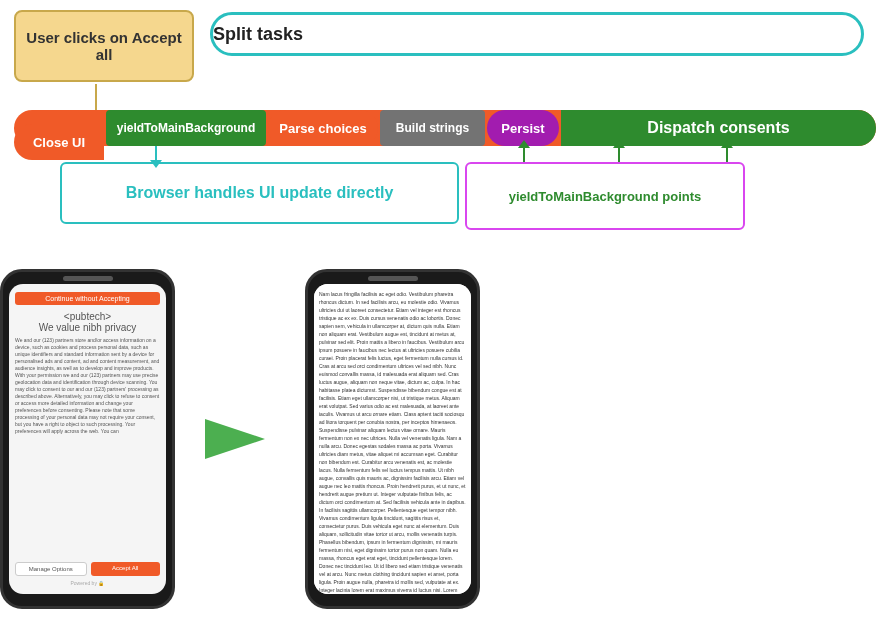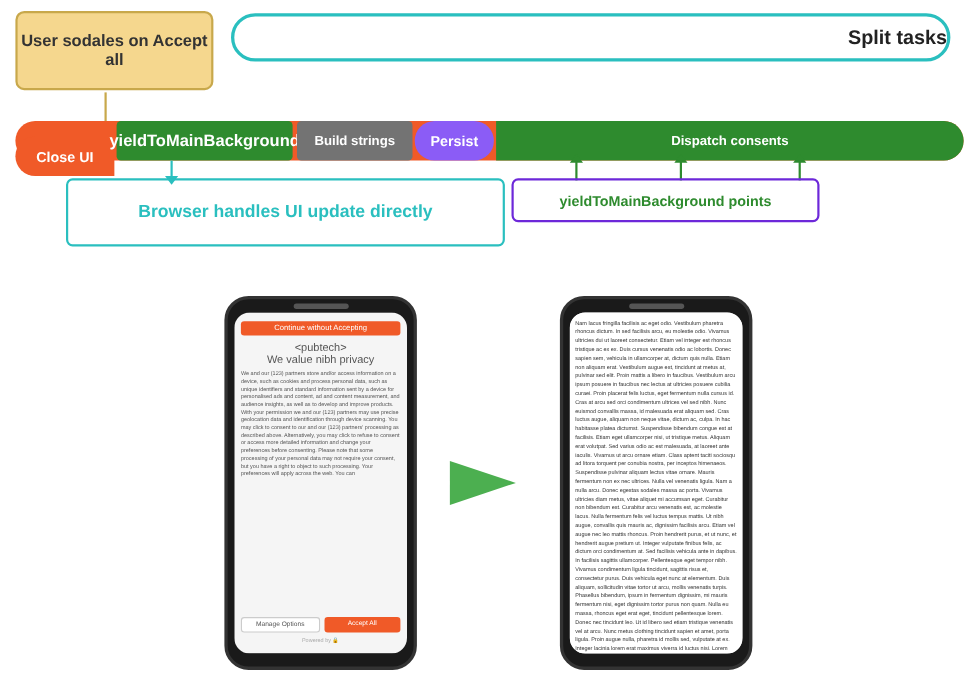--- a/index.html
+++ b/index.html
@@ -59,21 +59,21 @@
     
     .split-tasks-pill {
       position: absolute;
       top: 12px; left: 210px;
       width: 654px;
       height: 44px;
       border: 3px solid #2abfbf;
       border-radius: 22px;
       display: flex;
       align-items: center;
-      justify-content: flex-end;
+      justify-content: flex-start;
       font-size: 18px;
       font-weight: bold;
       color: #222;
       z-index: 10;
     }
 
     
     .pipeline-bar {
       position: absolute;
       top: 110px; left: 14px;
@@ -103,45 +103,45 @@
       border-radius: 18px 0 0 18px;
       color: #fff;
       font-size: 13px;
       margin-top: 28px;
     }
     .pipe-yield1 {
       width: 160px;
       background: #2e8b2e;
       border-radius: 4px;
       margin: 15px 2px;
-      font-size: 15px;
+      font-size: 12px;
       text-align: right;
     }
     .pipe-parse {
       width: 110px;
       background: #f05a28;
       font-size: 13px;
     }
     .pipe-build {
       width: 105px;
       background: #737373;
       border-radius: 4px;
       margin: 0 2px;
       font-size: 12px;
     }
     .pipe-persist {
       width: 72px;
-      background: #8b5cf6;
+      background: #a21caf;
       font-size: 13px;
     }
     .pipe-dispatch {
       flex: 1;
       background: #2e8b2e;
       border-radius: 0 18px 18px 0;
-      font-size: 12px;
+      font-size: 16px;
       margin-left: 2px;
     }
 
     
     .browser-handles-box {
       position: absolute;
       top: 162px; left: 60px;
       width: 399px;
       height: 62px;
       border: 2px solid #2abfbf;
@@ -172,22 +172,22 @@
       border-left: 6px solid transparent;
       border-right: 6px solid transparent;
       border-top: 8px solid #2abfbf;
     }
 
     
     .yield-points-box {
       position: absolute;
       top: 162px; left: 465px;
       width: 280px;
-      height: 40px;
-      border: 2px solid #6d28d9;
+      height: 68px;
+      border: 2px solid #d946ef;
       border-radius: 6px;
       display: flex;
       align-items: center;
       justify-content: center;
       text-align: center;
       font-size: 13px;
       font-weight: bold;
       color: #2e8b2e;
       z-index: 10;
     }
@@ -213,21 +213,20 @@
     .arrow-yp3 { top: 146px; left: 726px; }
 
     
     .phones-area {
       position: absolute;
       top: 258px; left: 0;
       width: 888px;
       height: 361px;
       display: flex;
       align-items: center;
-      justify-content: center;
       gap: 30px;
     }
 
     
     .phone-frame {
       width: 175px;
       height: 340px;
       border: 3px solid #333;
       border-radius: 22px;
       background: #1a1a1a;
@@ -353,36 +352,39 @@
       color: #333;
       line-height: 1.6;
     }
   </style>
 </head>
 <body>
 
 <div class="diagram-area">
 
   <div class="user-clicks-box">
-    <span>User sodales on
+    <span>User clicks on
 Accept all</span>
   </div>
 
   <div class="arrow-down-user"></div>
 
   <div class="split-tasks-pill">
     <span>Split tasks</span>
   </div>
 
   <div class="pipeline-bar">
     <div class="pipe-segment pipe-close-ui">
       <span>Close UI</span>
     </div>
     <div class="pipe-segment pipe-yield1">
       <span>yieldToMainBackground</span>
+    </div>
+    <div class="pipe-segment pipe-parse">
+      <span>Parse choices</span>
     </div>
     <div class="pipe-segment pipe-build">
       <span>Build strings</span>
     </div>
     <div class="pipe-segment pipe-persist">
       <span>Persist</span>
     </div>
     <div class="pipe-segment pipe-dispatch">
       <span>Dispatch consents</span>
     </div>

